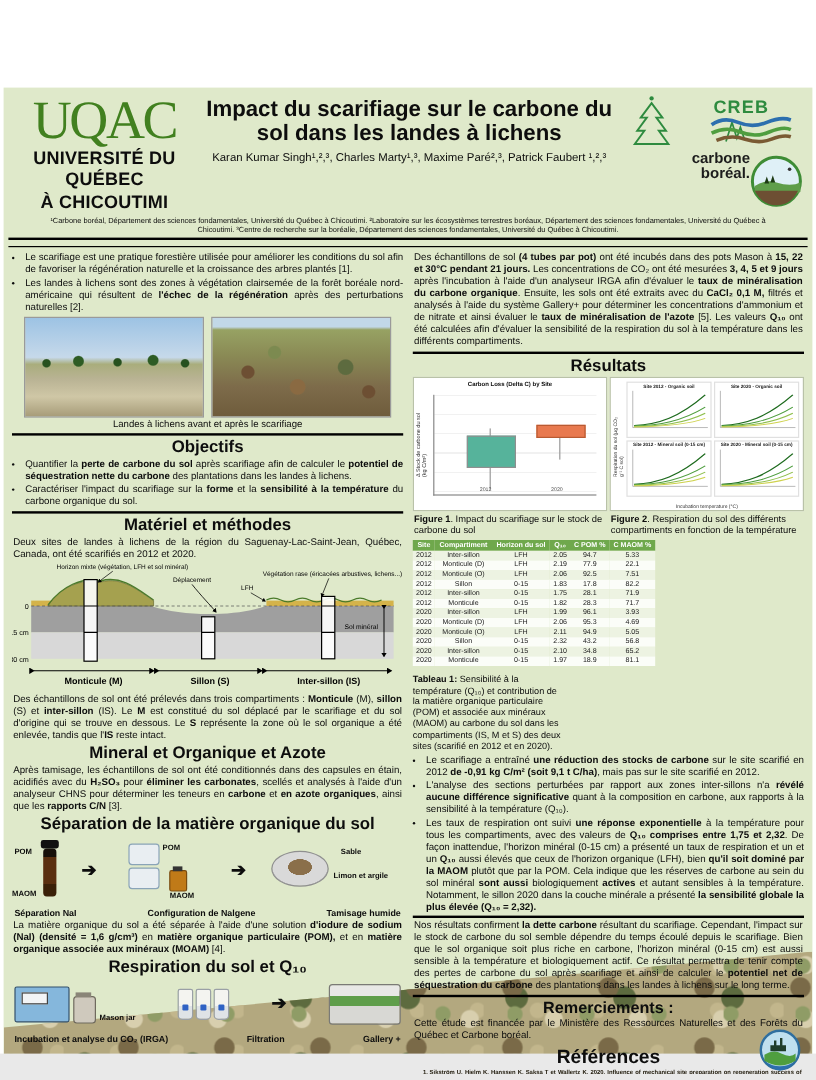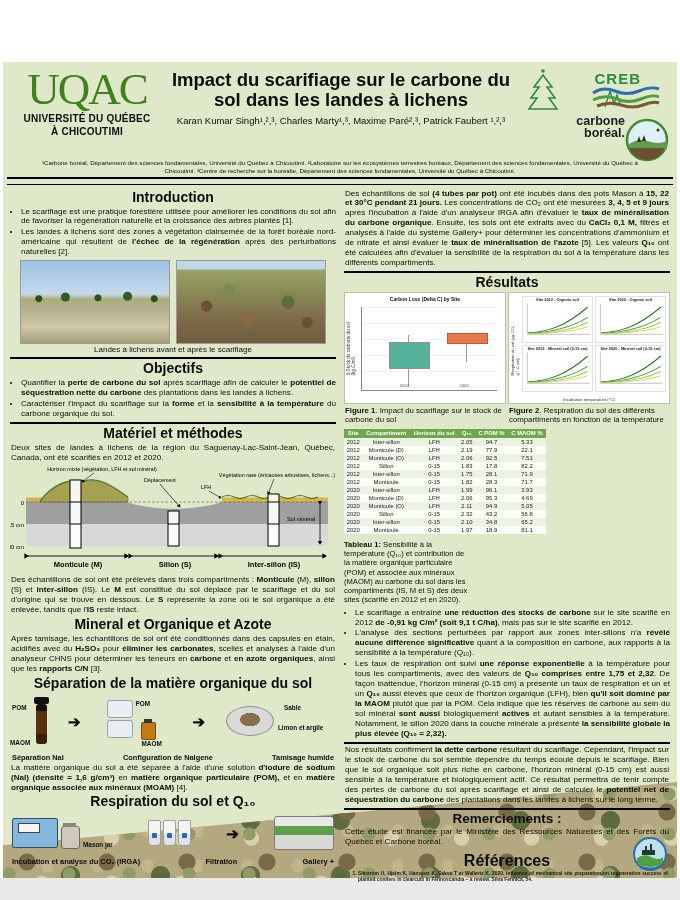--- a/index.html
+++ b/index.html
@@ -1,24 +1,24 @@
 <!DOCTYPE html>
 <html><head>
 <meta charset="utf-8">
 <style>
   html,body{margin:0;padding:0;}
   body{width:680px;height:900px;background:#fff;font-family:"Liberation Sans",sans-serif;position:relative;overflow:hidden;color:#0d0d0d;}
   .outer-top{height:56px;background:#ffffff;}
   .outer-bottom{position:absolute;left:0;right:0;bottom:0;height:22px;background:#e9e9e9;}
-  .poster{position:relative;margin:6px 3px;height:822px;background:#dfe9ca;overflow:hidden;}
+  .poster{position:relative;margin:17px 3px;height:822px;background:#dfe9ca;overflow:hidden;}
   
   .hdr{display:flex;align-items:flex-start;padding:6px 8px 0 8px;position:relative;}
   .uqac{width:152px;text-align:center;}
   .uqac-word{font-family:"Liberation Serif",serif;font-size:45px;line-height:.95;color:#41801f;letter-spacing:-2px;}
-  .uqac-sub{font-size:10px;font-weight:bold;letter-spacing:.2px;margin-top:2px;line-height:1.15;}
+  .uqac-sub{font-size:15px;font-weight:bold;letter-spacing:.2px;margin-top:2px;line-height:1.15;}
   .hdr-center{flex:1;text-align:center;padding:0 4px;}
   .title{font-size:18.5px;font-weight:bold;line-height:1.08;margin-top:2px;}
   .authors{font-size:9.5px;margin-top:5px;}
   .hdr-logos{width:150px;height:88px;position:relative;}
   .creb-text{position:absolute;right:28px;top:2px;font-size:15px;font-weight:bold;color:#2e8b3f;letter-spacing:1px;}
   .cb-text{position:absolute;right:44px;top:48px;font-size:12.5px;font-weight:bold;line-height:.95;color:#1c1c1c;text-align:right;}
   .affil{font-size:6.2px;text-align:center;line-height:1.25;margin:3px 26px 2px 26px;}
   .hdr-rule{height:5px;border-top:2.6px solid #000;border-bottom:1.4px solid #000;margin:1px 4px 0 4px;}
   
   .columns{display:flex;gap:8px;padding:3px 7px 0 7px;position:relative;z-index:1;}
@@ -155,21 +155,20 @@
       </svg>
     </div>
   </div>
   <div class="affil">¹Carbone boréal, Département des sciences fondamentales, Université du Québec à Chicoutimi. ²Laboratoire sur les écosystèmes terrestres boréaux, Département des sciences fondamentales, Université du Québec à Chicoutimi. ³Centre de recherche sur la boréalie, Département des sciences fondamentales, Université du Québec à Chicoutimi.</div>
   <div class="hdr-rule"></div>
 
   <div class="columns">
 
     <div class="col">
 
-      <div class="h1">Introduction</div>
       <ul class="blt">
           <li><span>Le scarifiage est une pratique forestière utilisée pour améliorer les conditions du sol afin de favoriser la régénération naturelle et la croissance des arbres plantés [1].</span></li>
           <li><span>Les landes à lichens sont des zones à végétation clairsemée de la forêt boréale nord-américaine qui résultent de </span><b>l'échec de la régénération</b><span> après des perturbations naturelles [2].</span></li>
         </ul>
       <div class="photos">
         <div class="photo photo1"></div>
         <div class="photo photo2"></div>
       </div>
       <div class="caption">Landes à lichens avant et après le scarifiage</div>
 

